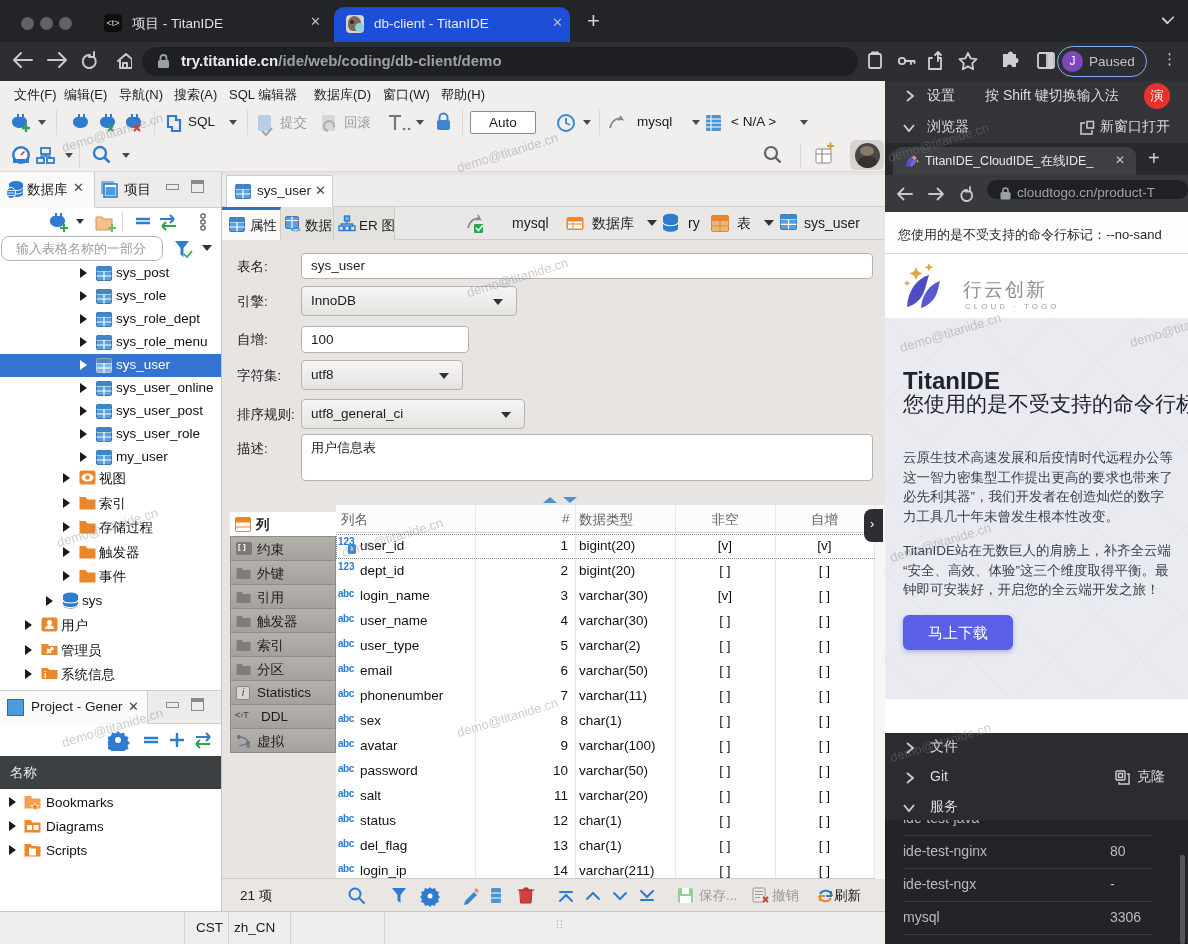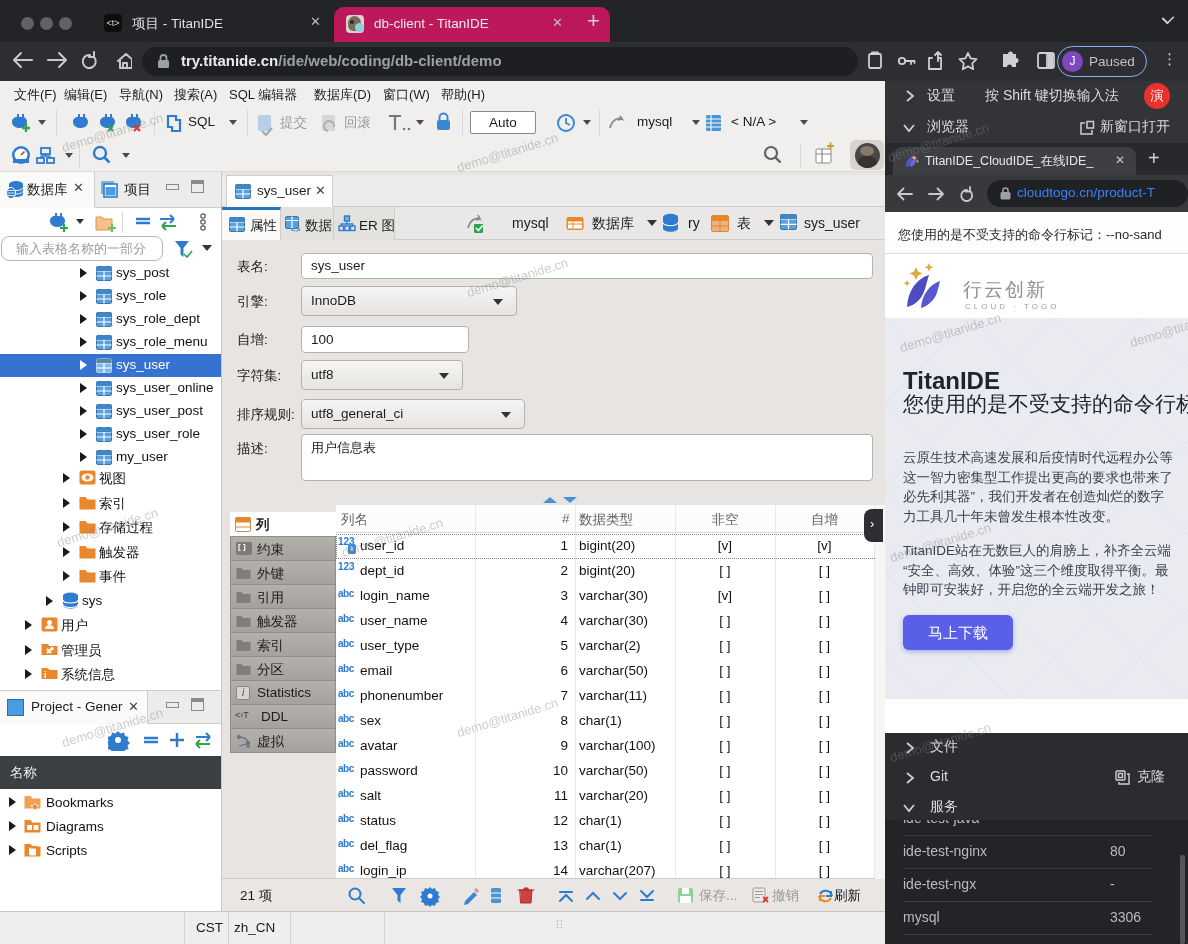--- a/index.html
+++ b/index.html
@@ -11,21 +11,21 @@
 <div id="root">
 <div class="a" style="left:0;top:0;width:1188px;height:42px;background:#232427">
 <div class="a" style="left:21px;top:17px;width:13px;height:13px;border-radius:50%;background:#606264"></div>
 <div class="a" style="left:40px;top:17px;width:13px;height:13px;border-radius:50%;background:#606264"></div>
 <div class="a" style="left:59px;top:17px;width:13px;height:13px;border-radius:50%;background:#606264"></div>
 <div class="a" style="left:94px;top:6px;width:238px;height:36px;color:#dfe1e5;font-size:13.5px">
 <div class="a" style="left:10px;top:8px;width:18px;height:18px;background:#0d0d0d;border-radius:4px;color:#ddd;font-size:9px;text-align:center;line-height:18px">&lt;t&gt;</div>
 <div class="a" style="left:38px;top:9px">项目 - TitanIDE</div>
 <div class="a" style="left:216px;top:8px;color:#bcbec1;font-size:13px">✕</div>
       </div>
-<div class="a" style="left:334px;top:7px;width:276px;height:35px;background:#be185d;border-radius:10px 10px 0 0;color:#e8eaed;font-size:13.5px">
+<div class="a" style="left:334px;top:7px;width:236px;height:35px;background:#1d4ed8;border-radius:10px 10px 0 0;color:#e8eaed;font-size:13.5px">
 <div class="a" style="left:12px;top:8px;width:18px;height:18px;background:#d8d2c8;border-radius:4px;overflow:hidden">
 <div class="a" style="left:2px;top:1px;width:13px;height:15px;background:#7a6a58;border-radius:50% 50% 40% 40%"></div>
 <div class="a" style="left:9px;top:8px;width:9px;height:9px;background:#8fd0dd;border-radius:50%"></div>
 <div class="a" style="left:4px;top:5px;width:4px;height:4px;background:#2f2a24;border-radius:50%"></div>
         </div>
 <div class="a" style="left:40px;top:9px">db-client - TitanIDE</div>
 <div class="a" style="left:218px;top:8px;color:#bcbec1;font-size:13px">✕</div>
       </div>
 <div class="a" style="left:587px;top:8px;color:#cfd1d4;font-size:22px;font-weight:300">+</div>
 <div class="a" style="left:1163px;top:13px;width:10px;height:10px;border-left:2px solid #cfd1d4;border-bottom:2px solid #cfd1d4;transform:rotate(-45deg) scale(1,.8)"></div>
@@ -691,21 +691,21 @@
 <span class="a" style="left:24px;top:4px">del_flag</span>
 <span class="a" style="left:204px;top:4px;width:28px;text-align:right">13</span>
 <span class="a" style="left:243px;top:4px">char(1)</span>
 <span class="a" style="left:339px;top:4px;width:100px;text-align:center">[&nbsp;]</span>
 <span class="a" style="left:439px;top:4px;width:99px;text-align:center">[&nbsp;]</span>
 </div>
 <div class="a" style="left:0;top:354px;width:545px;height:25px;color:#111">
 <span class="a" style="left:2px;top:4px;font-size:10px;font-weight:bold;color:#2b7bd3;letter-spacing:-0.5px">abc</span>
 <span class="a" style="left:24px;top:4px">login_ip</span>
 <span class="a" style="left:204px;top:4px;width:28px;text-align:right">14</span>
-<span class="a" style="left:243px;top:4px">varchar(207)</span>
+<span class="a" style="left:243px;top:4px">varchar(211)</span>
 <span class="a" style="left:339px;top:4px;width:100px;text-align:center">[&nbsp;]</span>
 <span class="a" style="left:439px;top:4px;width:99px;text-align:center">[&nbsp;]</span>
 </div>
 </div>
 <div class="a" style="left:0;top:706px;width:663px;height:33px;background:#e9e6e3;border-top:1px solid #cfcdca;font-size:13.5px;color:#1b1b1b">
 <span class="a" style="left:18px;top:8px">21 项</span>
 <svg class="a" style="left:125px;top:6px" width="420" height="22" viewBox="0 0 420 22">
 <g fill="none" stroke-linecap="round">
 <circle cx="8" cy="9" r="5.5" stroke="#2e7bd0" stroke-width="2"></circle>
             <path d="M12 13 l5 5" stroke="#2e7bd0" stroke-width="2"></path>
@@ -789,21 +789,21 @@
 <div class="a" style="left:263px;top:4px;color:#cfd1d4;font-size:20px;font-weight:300">+</div>
 </div>
 <div class="a" style="left:0;top:94px;width:303px;height:37px;background:#38393d">
 <svg class="a" style="left:10px;top:9px" width="105" height="20" viewBox="0 0 105 20">
 <g stroke="#c7c9cc" stroke-width="1.8" fill="none" stroke-linecap="round" stroke-linejoin="round">
 <path d="M3 10 H17 M3 10 l5.5 -5.5 M3 10 l5.5 5.5"></path>
 <path d="M34 10 H48 M48 10 l-5.5 -5.5 M48 10 l-5.5 5.5"></path>
 <path d="M72 6 a5.5 5.5 0 1 0 3.5 1.5 M75 3 v4.5 h-4.5"></path>
 </g>
         </svg>
-<div class="a" style="left:102px;top:5px;width:201px;height:27px;background:#202124;border-radius:14px;font-size:13.5px;color:#3b82f6">
+<div class="a" style="left:102px;top:5px;width:201px;height:19px;background:#202124;border-radius:14px;font-size:13.5px;color:#a3a3a3">
 <svg class="a" style="left:13px;top:7px" width="11" height="13" viewBox="0 0 11 13">
             <rect x="0.5" y="5" width="10" height="7.5" rx="1.5" fill="#9aa0a6"></rect>
             <path d="M3 5 V3.5 a2.5 2.5 0 0 1 5 0 V5" stroke="#9aa0a6" stroke-width="1.6" fill="none"></path>
           </svg>
 <span class="a" style="left:30px;top:5px">cloudtogo.cn/product-T</span>
         </div>
 </div>
 <div class="a" style="left:0;top:131px;width:303px;height:42px;background:#fdfdfd;color:#2b2b2b;font-size:13px;border-bottom:1px solid #dcdcdc">
 <span class="a" style="left:13px;top:14px;white-space:nowrap">您使用的是不受支持的命令行标记：--no-sand</span>
       </div>

